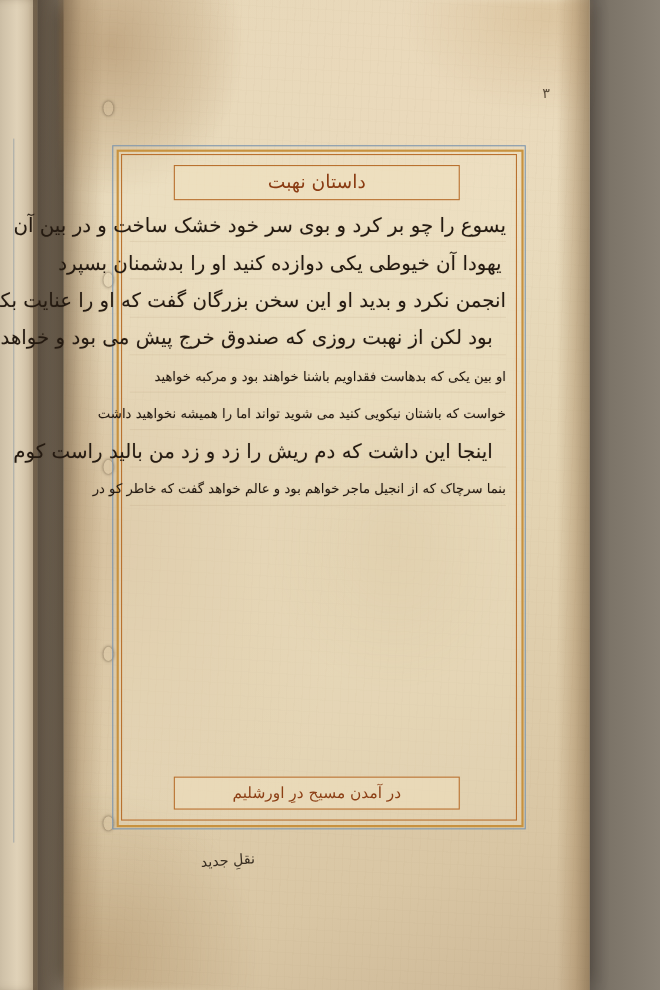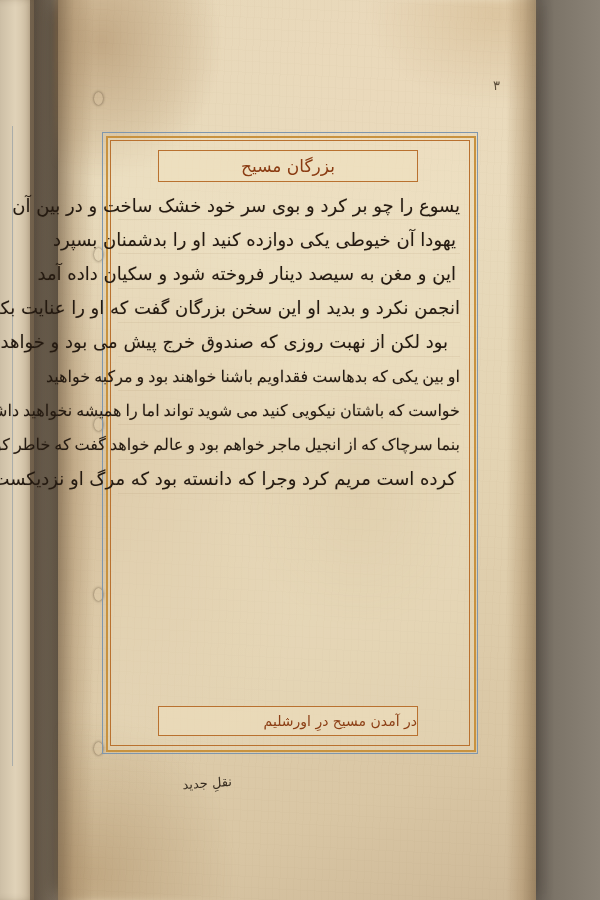--- a/index.html
+++ b/index.html
@@ -167,21 +167,21 @@
 
   
   .colophon {
     position: absolute;
     left: 100px; top: 706px;
     width: 258px; height: 28px;
     border: 1px solid #b9712f;
     background: rgba(239,224,190,.5);
     display: flex;
     align-items: center;
-    justify-content: flex-end;
+    justify-content: center;
   }
   .colophon .title {
     font-size: 14px;
     color: #8c3f15;
     direction: rtl;
     white-space: nowrap;
   }
 
   
   .lines {
@@ -197,21 +197,21 @@
     display: flex;
     align-items: center;
     justify-content: flex-start;
     color: #241a11;
     font-size: 18px;
     white-space: nowrap;
     letter-spacing: .5px;
     text-shadow: 0 0 1px rgba(60,40,22,.25);
     overflow: visible;
   }
-  .tline.small { font-size: 16px; font-family: Liberation Serif, serif; }
+  .tline.small { font-size: 12px; }
   .tline.shift1 { padding-right: 4px; }
   .tline.shift2 { padding-right: 12px; }
 
   
   .tline::after {
     content: "";
     position: absolute;
     right: 0; left: 0; bottom: 2px;
     height: 1px;
     background: rgba(150,120,80,.10);
@@ -285,33 +285,32 @@
     <div class="stitch" style="top:588px"></div>
     <div class="stitch" style="top:742px"></div>
 
     <div class="folio-mark">٣</div>
 
     <div class="frame-outer"></div>
     <div class="frame-gold"></div>
     <div class="frame-inner"></div>
 
     <div class="cartouche">
-      <div class="title">بزرگان مسیح</div>
+      <div class="title">داستان نهبت</div>
     </div>
 
     <div class="lines">
       <div class="tline">یسوع را چو بر کرد و بوی سر خود خشک ساخت و در بین آن</div>
       <div class="tline shift1">یهودا آن خیوطی یکی دوازده کنید او را بدشمنان بسپرد</div>
-      <div class="tline shift1">این و مغن به سیصد دینار فروخته شود و سکیان داده آمد</div>
       <div class="tline">انجمن نکرد و بدید او این سخن بزرگان گفت که او را عنایت بکند</div>
       <div class="tline shift2">بود لکن از نهبت روزی که صندوق خرج پیش می بود و خواهد</div>
       <div class="tline small">او بین یکی که بدهاست فقداویم باشنا خواهند بود و مرکبه خواهید</div>
       <div class="tline small">خواست که باشتان نیکویی کنید می شوید تواند اما را همیشه نخواهید داشت</div>
+      <div class="tline shift2">اینجا این داشت که دم ریش را زد و زد من بالید راست کوم</div>
       <div class="tline small">بنما سرچاک که از انجیل ماجر خواهم بود و عالم خواهد گفت که خاطر کو در</div>
-      <div class="tline shift1">کرده است مریم کرد وجرا که دانسته بود که مرگ او نزدیکست</div>
     </div>
 
     <div class="colophon">
       <div class="title">در آمدن مسیح درِ اورشلیم</div>
     </div>
 
     <div class="marginalia">نقلِ جدید</div>
   </div>
 
 </div>

